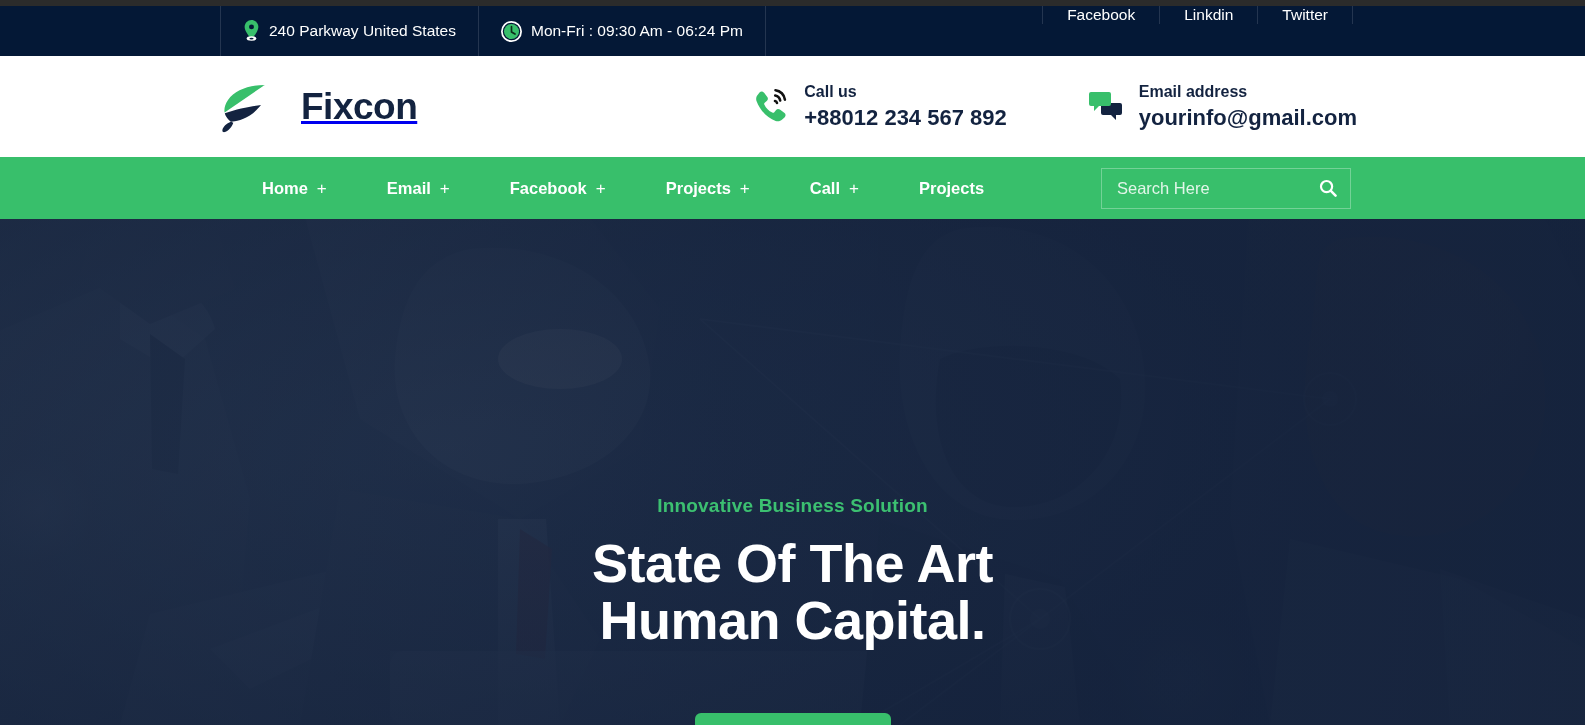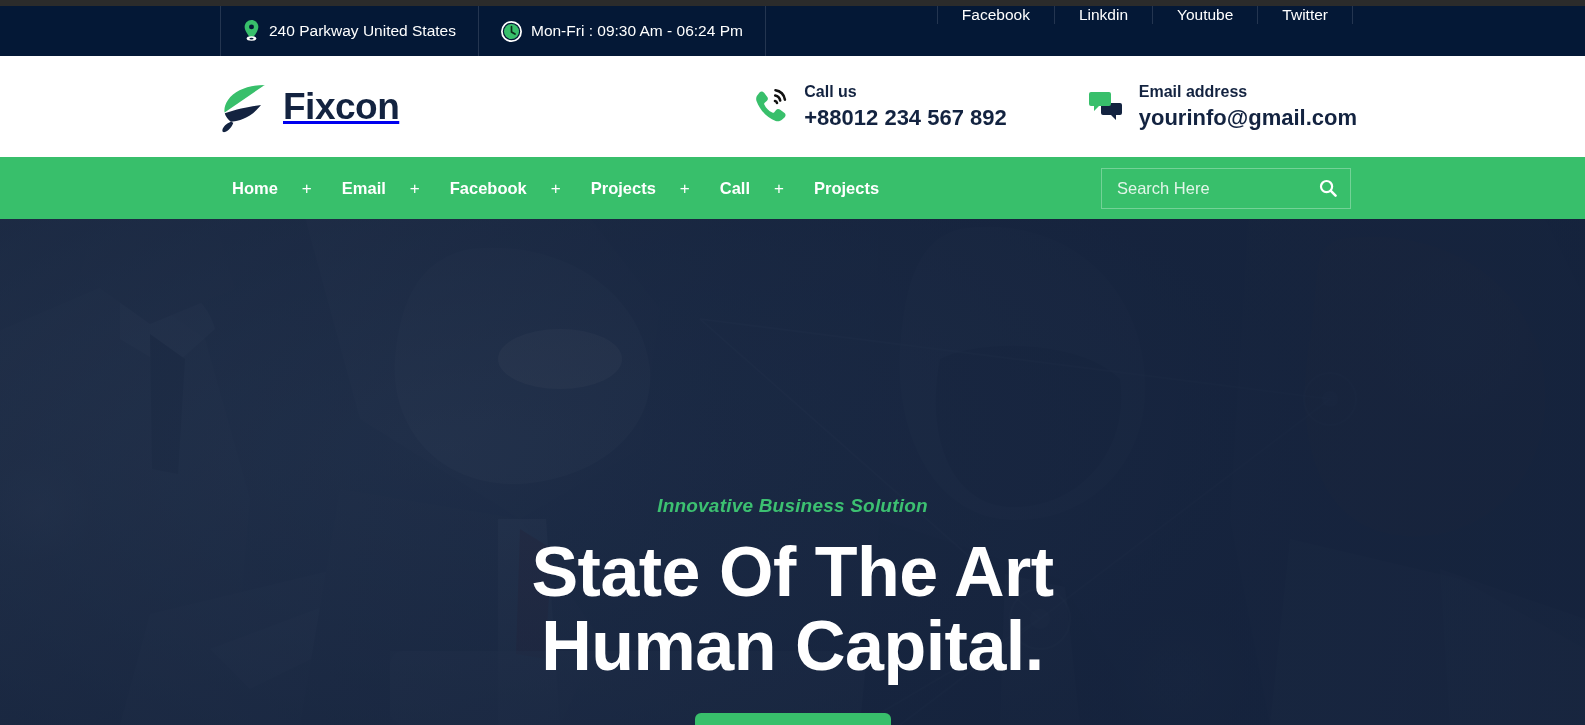--- a/index.html
+++ b/index.html
@@ -48,21 +48,21 @@
   .icon-clock { width: 21px; height: 21px; display:block; }
 
   
   .header {
     height: 101px; width: 100%;
     background: #ffffff;
     display: flex; align-items: center;
   }
   .logo-wrap {
     margin-left: 215px;
-    display: flex; align-items: center; gap: 14px;
+    display: flex; align-items: center; gap: 32px;
   }
   .logo-mark { width: 54px; height: 54px; display:block; }
   .logo-text {
     font-size: 37px; font-weight: bold;
     color: #132340; letter-spacing: -0.5px;
   }
   .header-spacer { flex: 1; }
   .contact-group {
     display: flex; align-items: center; gap: 78px;
     margin-right: 228px;
@@ -82,23 +82,23 @@
     height: 62px; width: 100%;
     background: #38bf6b;
     display: flex; align-items: center;
   }
   .nav-menu {
     display: flex; align-items: center;
     margin-left: 232px; gap: 30px;
     list-style: none;
   }
   .nav-item {
-    display: flex; align-items: center; gap: 24px;
+    display: flex; align-items: center; gap: 9px;
     color: #ffffff; font-size: 16.5px; font-weight: bold;
-    cursor: pointer; white-space: nowrap;
+    cursor: pointer; white-space: nowrap; margin-left: 30px;
   }
   .nav-plus { font-size: 17px; font-weight: normal; line-height: 1; }
   .nav-spacer { flex: 1; }
   .search-box {
     position: relative;
     margin-right: 234px;
     width: 250px; height: 41px;
   }
   .search-input {
     width: 100%; height: 100%;
@@ -142,25 +142,24 @@
     position: absolute; inset: 0;
     display: flex; flex-direction: column;
     align-items: center;
     padding-top: 276px;
   }
   .hero-sub {
     color: #3cc071;
     font-size: 19px; font-weight: bold;
     letter-spacing: 0.2px;
     margin-bottom: 18px;
-    font-style: italic;
   }
   .hero-title {
     color: #ffffff;
-    font-size: 70px; font-weight: bold;
+    font-size: 54px; font-weight: bold;
     line-height: 1.06;
     text-align: center;
     letter-spacing: -0.5px;
   }
   .hero-cta-peek {
     position: absolute;
     left: 50%; transform: translateX(-50%);
     bottom: -46px;
     width: 196px; height: 58px;
     background: #38bf6b;
@@ -201,21 +200,20 @@
       <span>Mon-Fri : 09:30 Am - 06:24 Pm</span>
     </div>
 
   </div>
 
   <div class="tb-spacer"></div>
 
   <div class="topbar-right">
     <a class="tb-social" href="#">Facebook</a>
     <a class="tb-social" href="#">Linkdin</a>
-    <a class="tb-social" href="#">Youtube</a>
     <a class="tb-social" href="#">Twitter</a>
   </div>
 </div>
 
 <div class="header">
 
   <a class="logo-wrap" href="#">
     <span>
       <svg class="logo-mark" viewBox="0 0 54 54">
         <path d="M50 5C34 5 20 10 13 20c-3.3 4.8-4 9.4-3.4 12.6L47.5 6.4C48.4 5.8 49.2 5.3 50 5z" fill="#38bf6b"></path>

